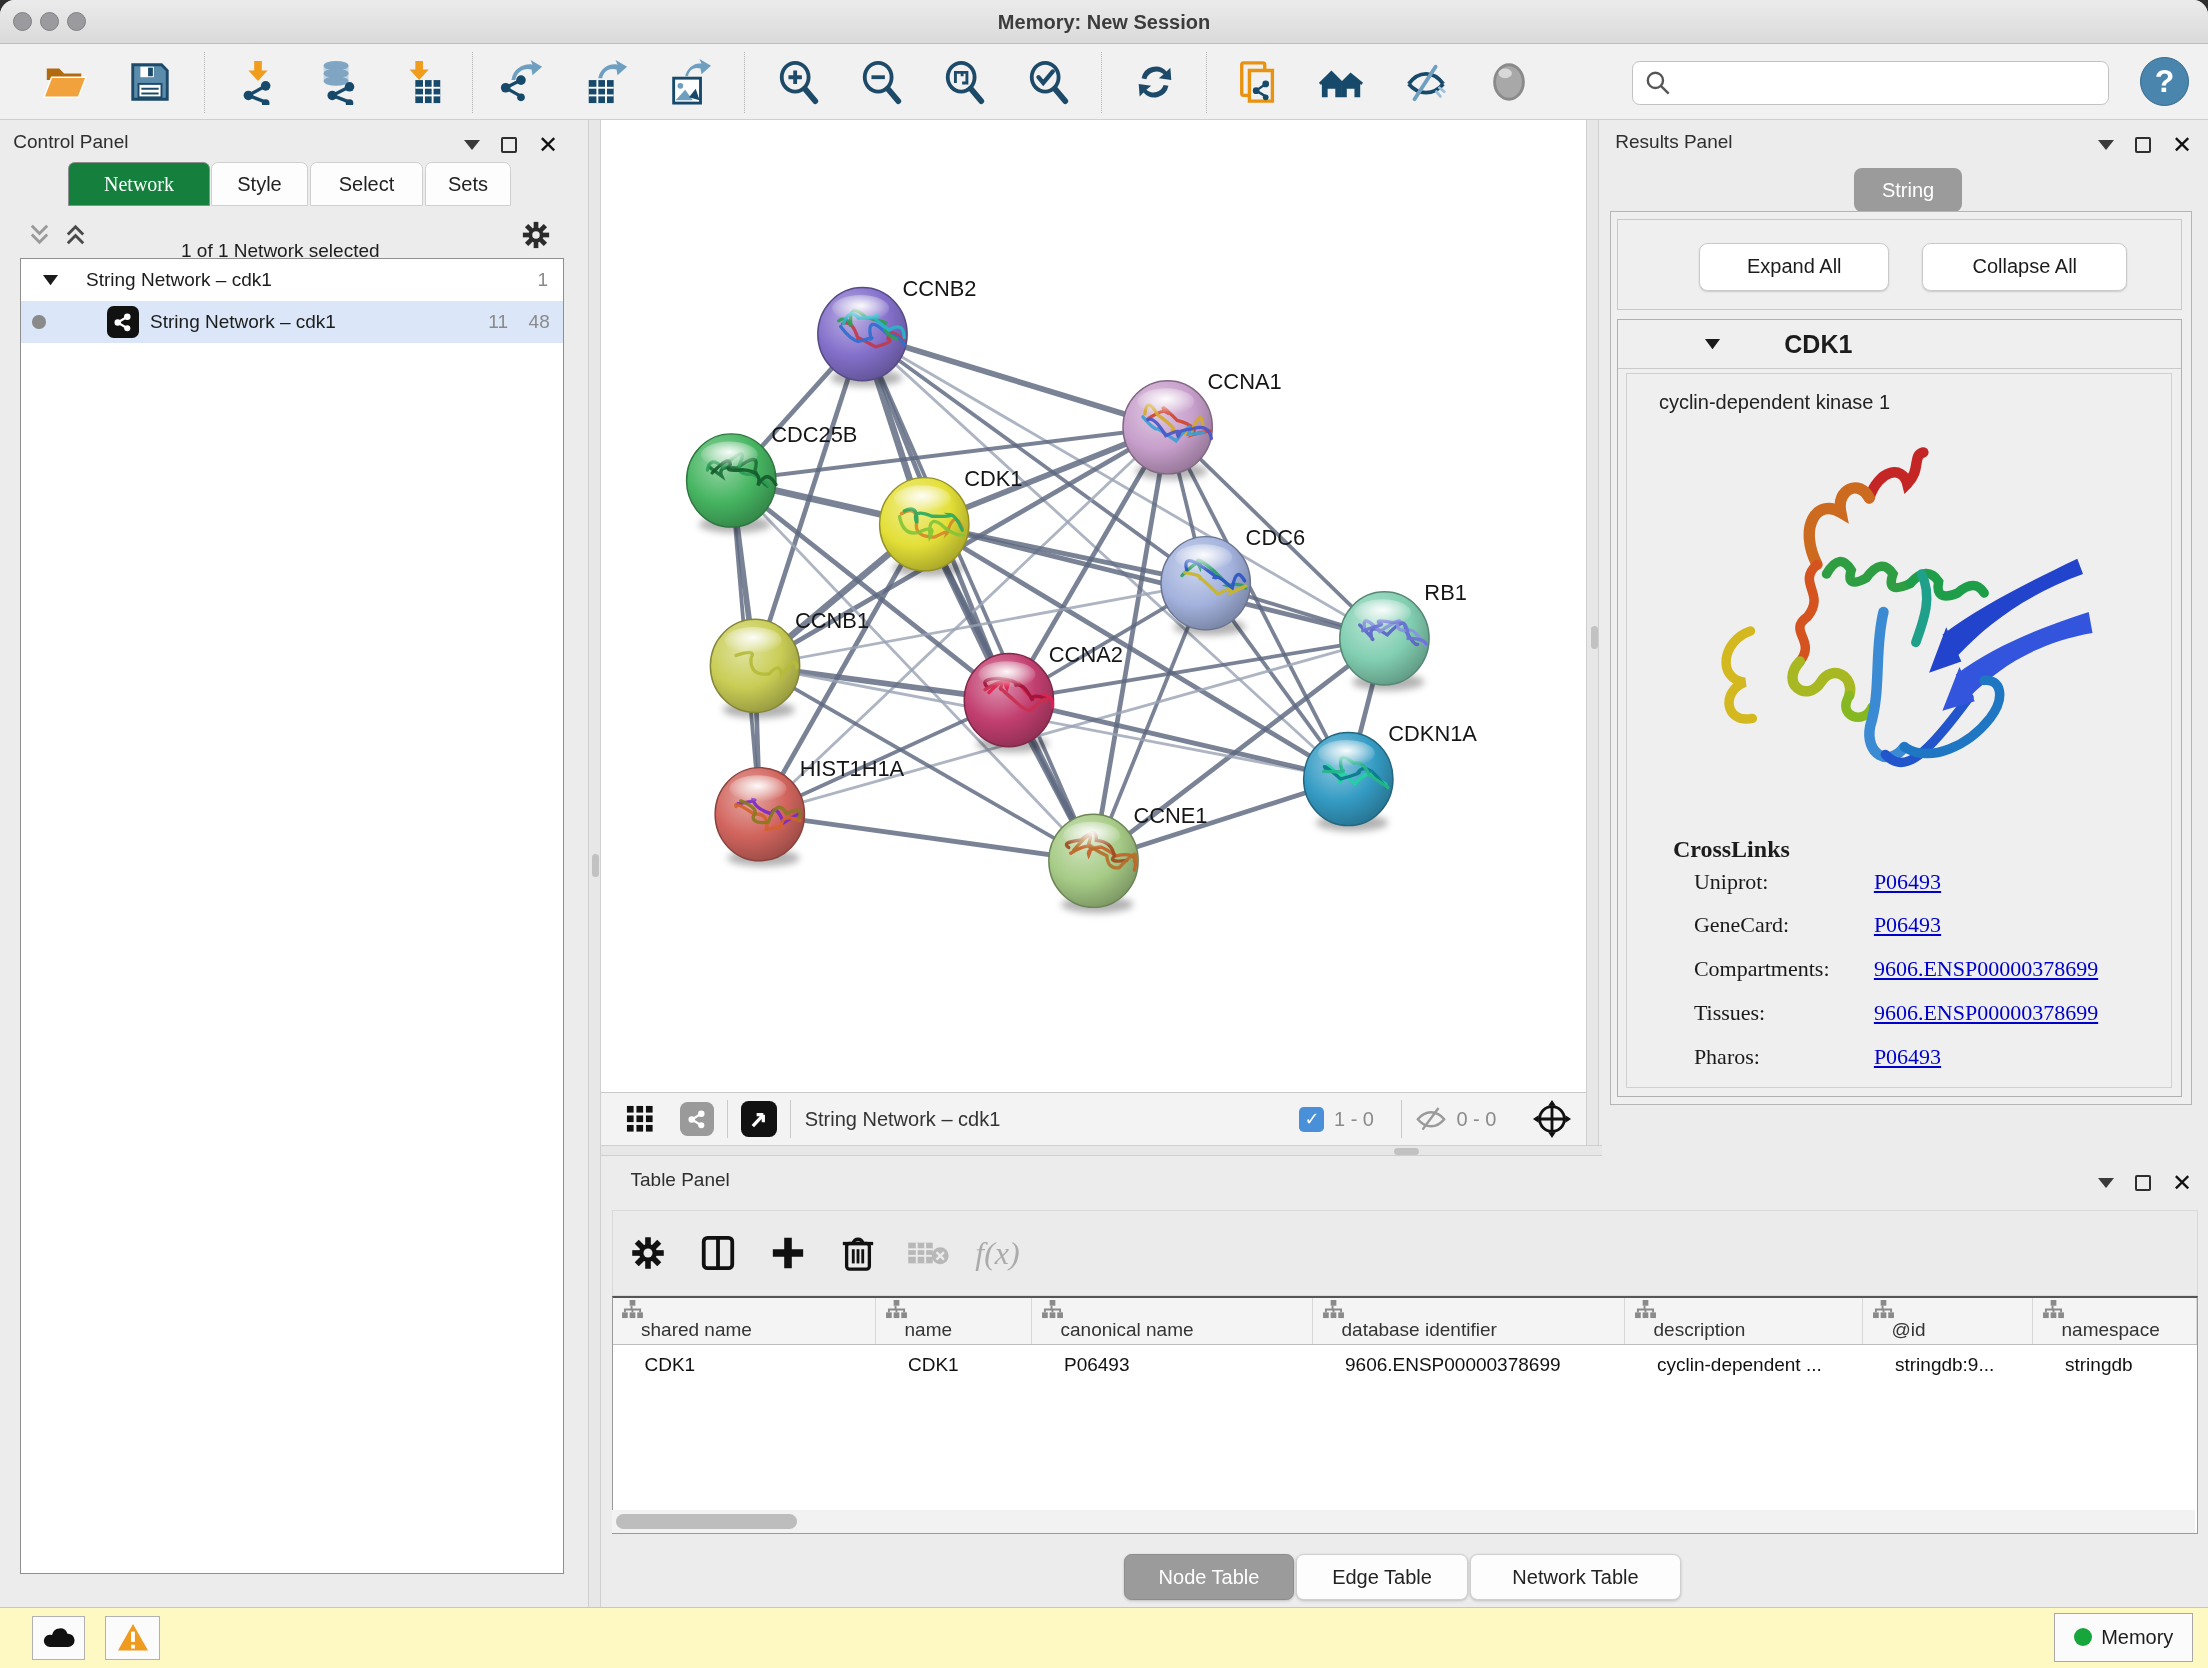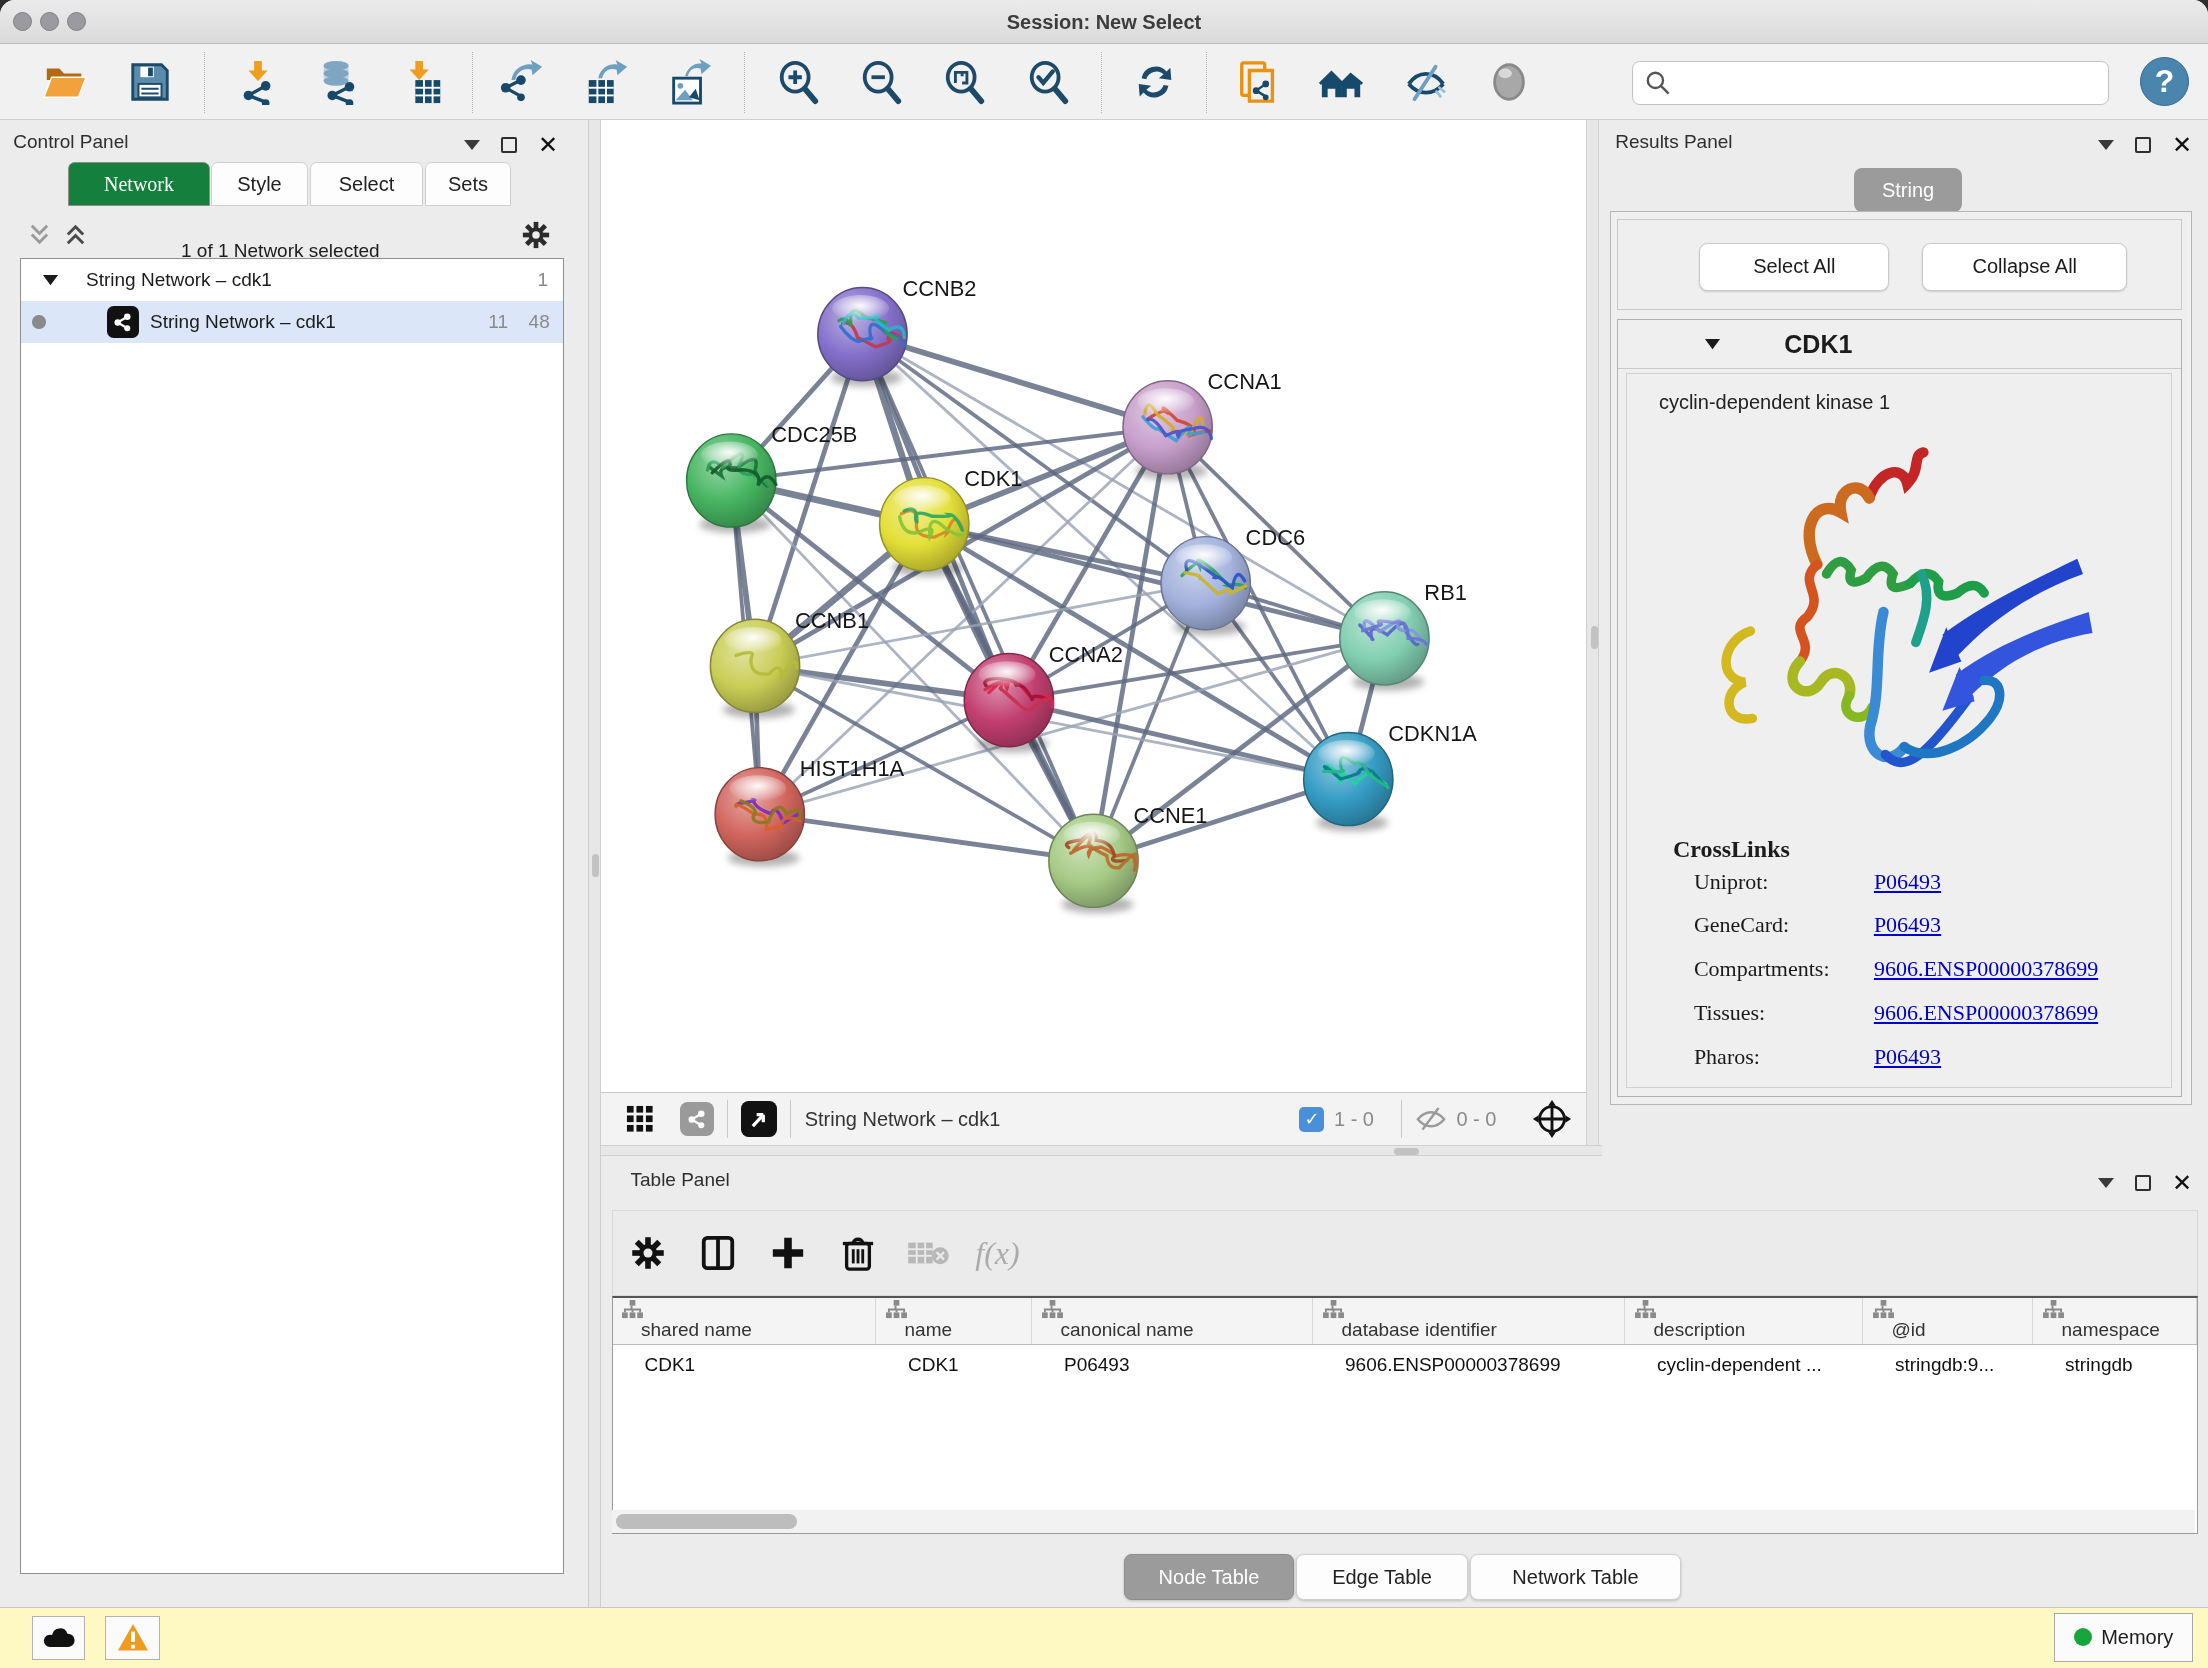--- a/index.html
+++ b/index.html
@@ -107,21 +107,21 @@
 </style>
 </head>
 <body>
 
 <div class="app">
 
   <div class="titlebar">
     <div class="tlight" style="left:13.3px"></div>
     <div class="tlight" style="left:40px"></div>
     <div class="tlight" style="left:67px"></div>
-    <div class="wtitle">Session: New Select</div>
+    <div class="wtitle">Memory: New Session</div>
   </div>
 
   <div class="toolbar">
     <div class="tbtn" style="left:40px">
       <svg width="46" height="46" viewBox="0 0 48 48">
         <path d="M5 10h13l5 5h18v7H5z" fill="#b26a10"></path>
         <path d="M2 40 L10 19 H46 L38 40 Z" fill="#f2a23c" stroke="#fff" stroke-width="1.5"></path>
       </svg>
       </div>
     <div class="tbtn" style="left:125px">
@@ -617,21 +617,21 @@
       <div class="tri-down"></div>
       <div class="sq"></div>
       <div class="xx">✕</div>
     </div>
     <div class="rtab">
         <span>String</span>
       </div>
     <div class="rbox">
       <div class="rbtnbox">
         <div class="rbtn" style="left:81px;width:190px">
-            <span>Select All</span>
+            <span>Expand All</span>
           </div>
         <div class="rbtn" style="left:304px;width:205px">
             <span>Collapse All</span>
           </div>
       </div>
       <div class="rsec">
         <div class="rsechead">
           <svg width="17" height="13.3" viewBox="0 0 18 14" style="margin-left:86px">
             <path d="M1 2 L17 2 9 13 Z" fill="#1a1a1a"></path>
             </svg>

